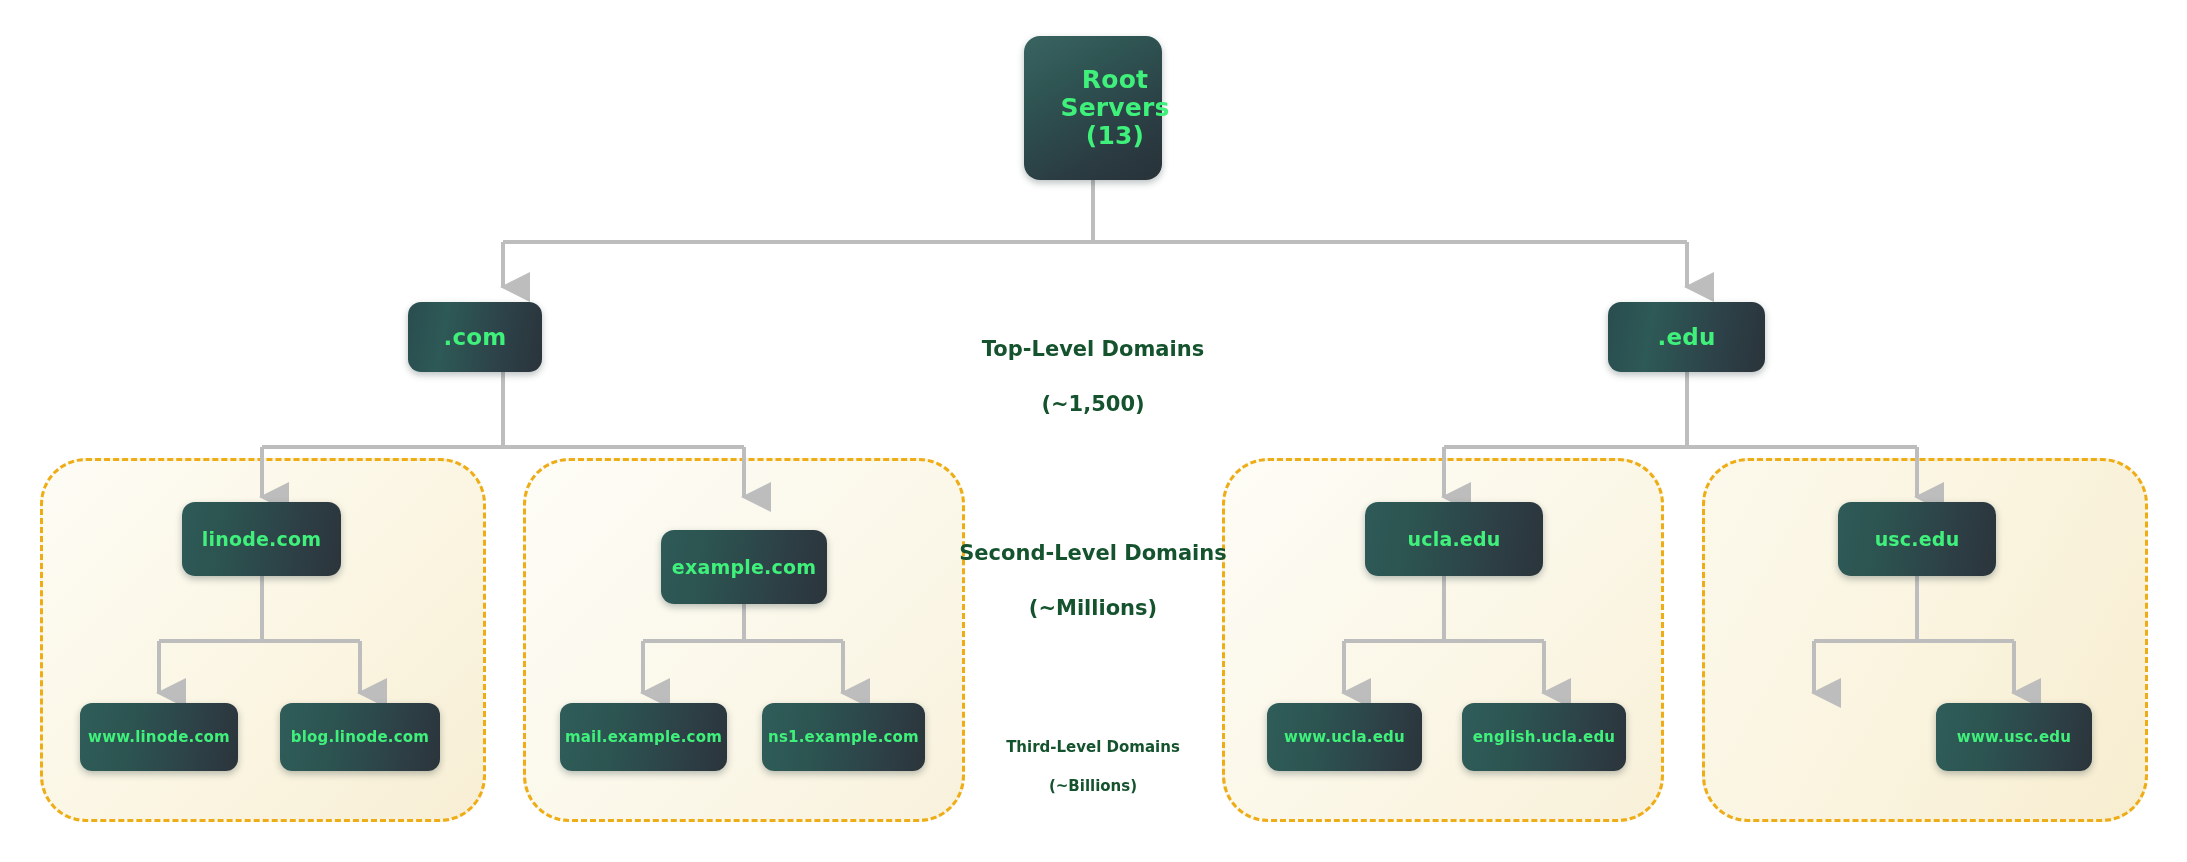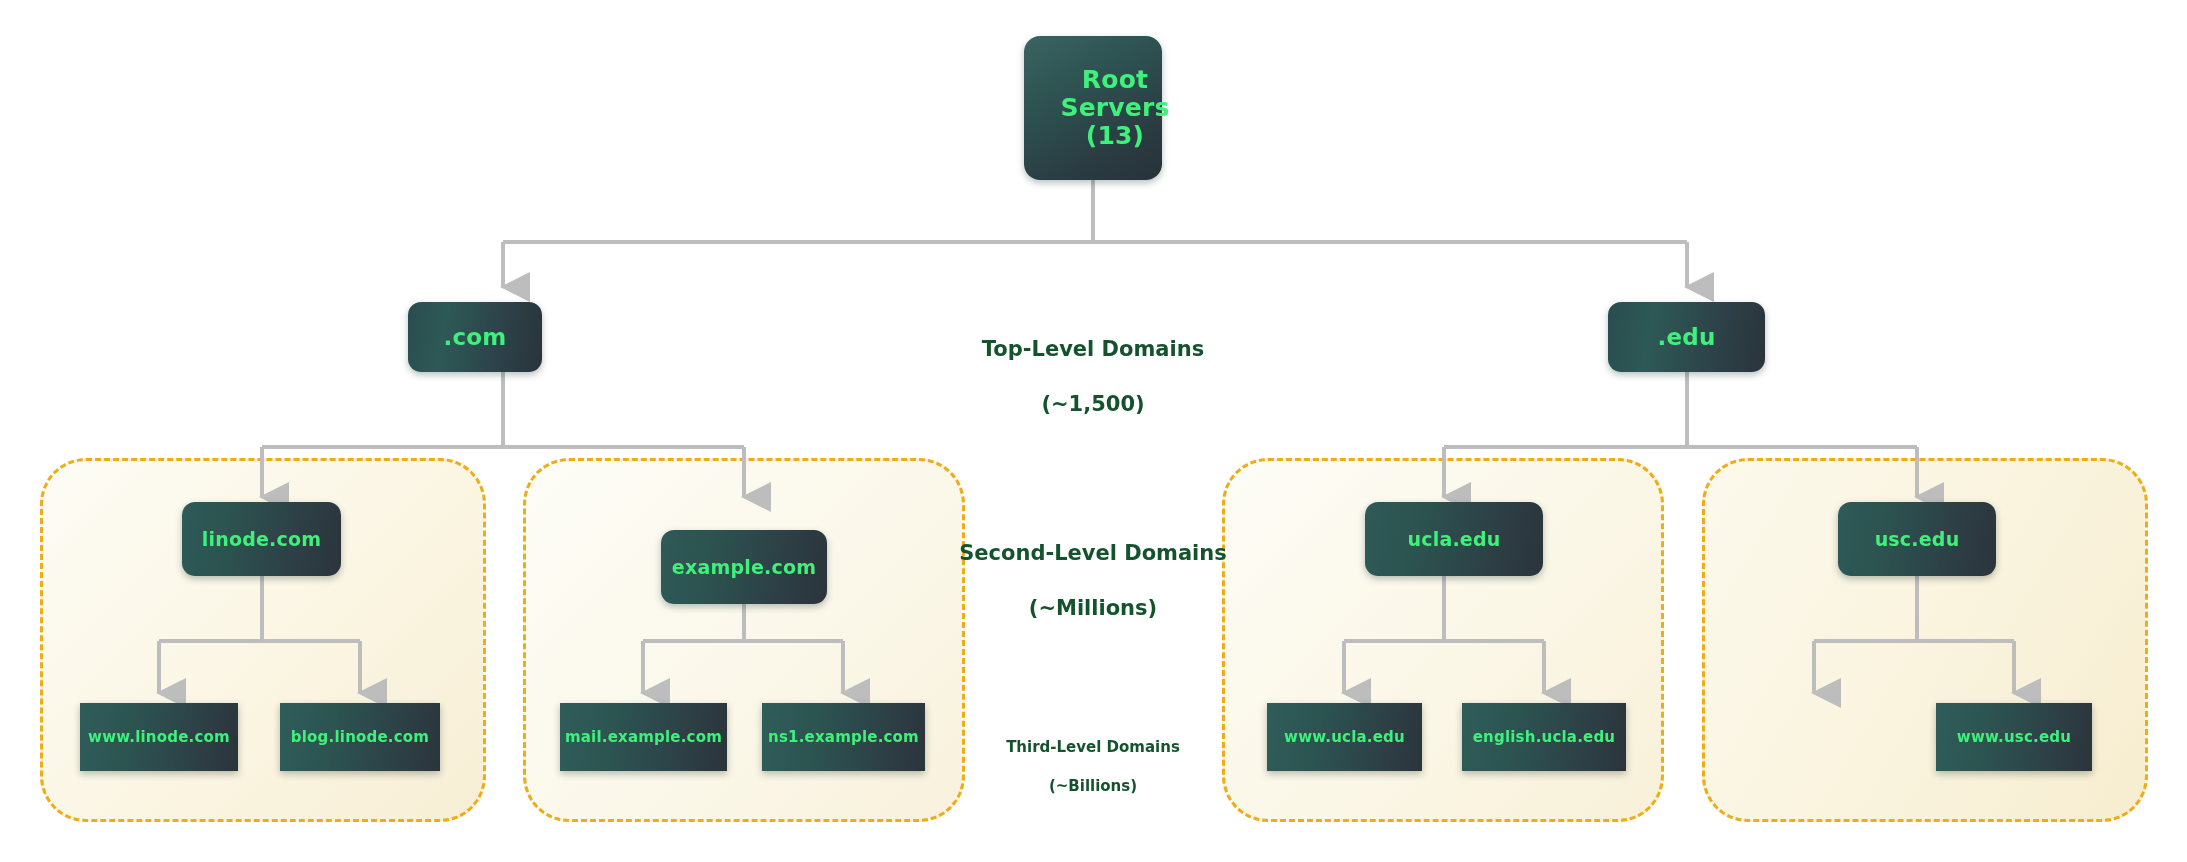--- a/index.html
+++ b/index.html
@@ -74,21 +74,21 @@
   .node.tld {
     font-size: 23px;
     background: linear-gradient(100deg, #2a4d4f 0%, #2d5956 28%, #2d4148 70%, #2a333a 100%);
   }
   .node.sld {
     font-size: 19px;
     background: linear-gradient(100deg, #2e5a57 0%, #2c5350 30%, #2d3f45 72%, #2b343b 100%);
   }
   .node.third {
     font-size: 15px;
-    border-radius: 0;
+    border-radius: 12px;
     background: linear-gradient(100deg, #2f5d59 0%, #2c5451 33%, #2d4046 74%, #2b343b 100%);
   }
   .level-label {
     position: absolute;
     text-align: center;
     color: #14532d;
     font-weight: bold;
     line-height: 1.32;
     white-space: pre-line;
   }

